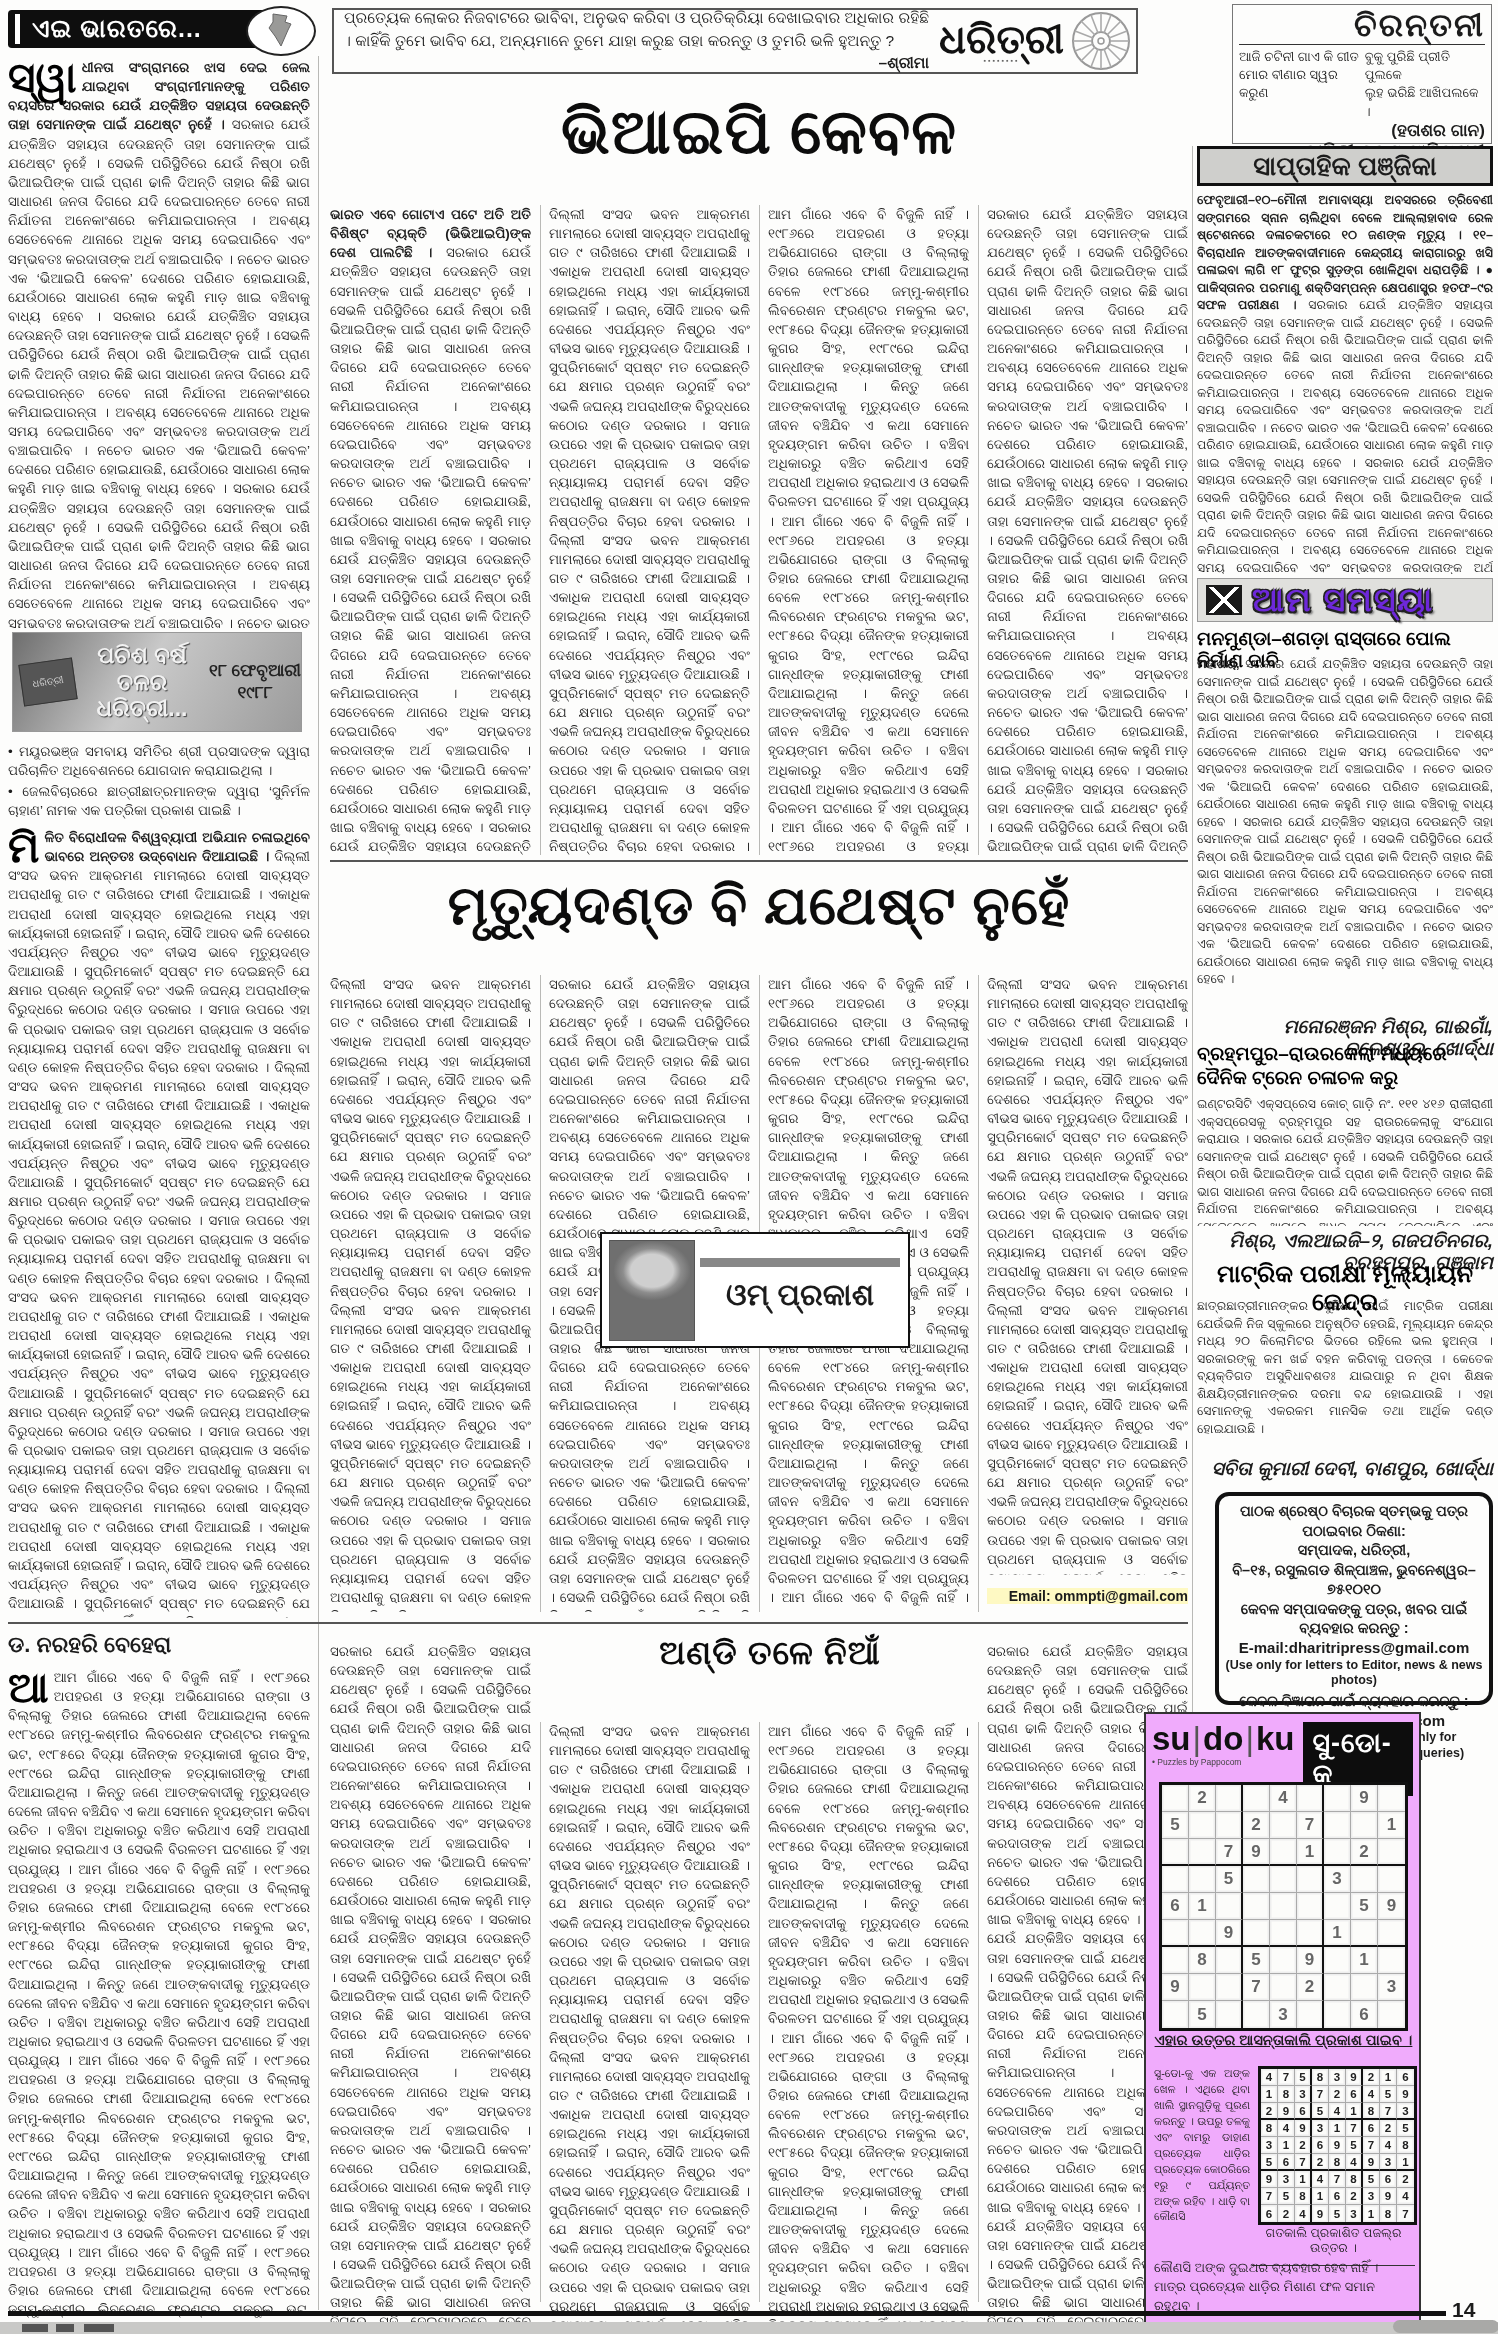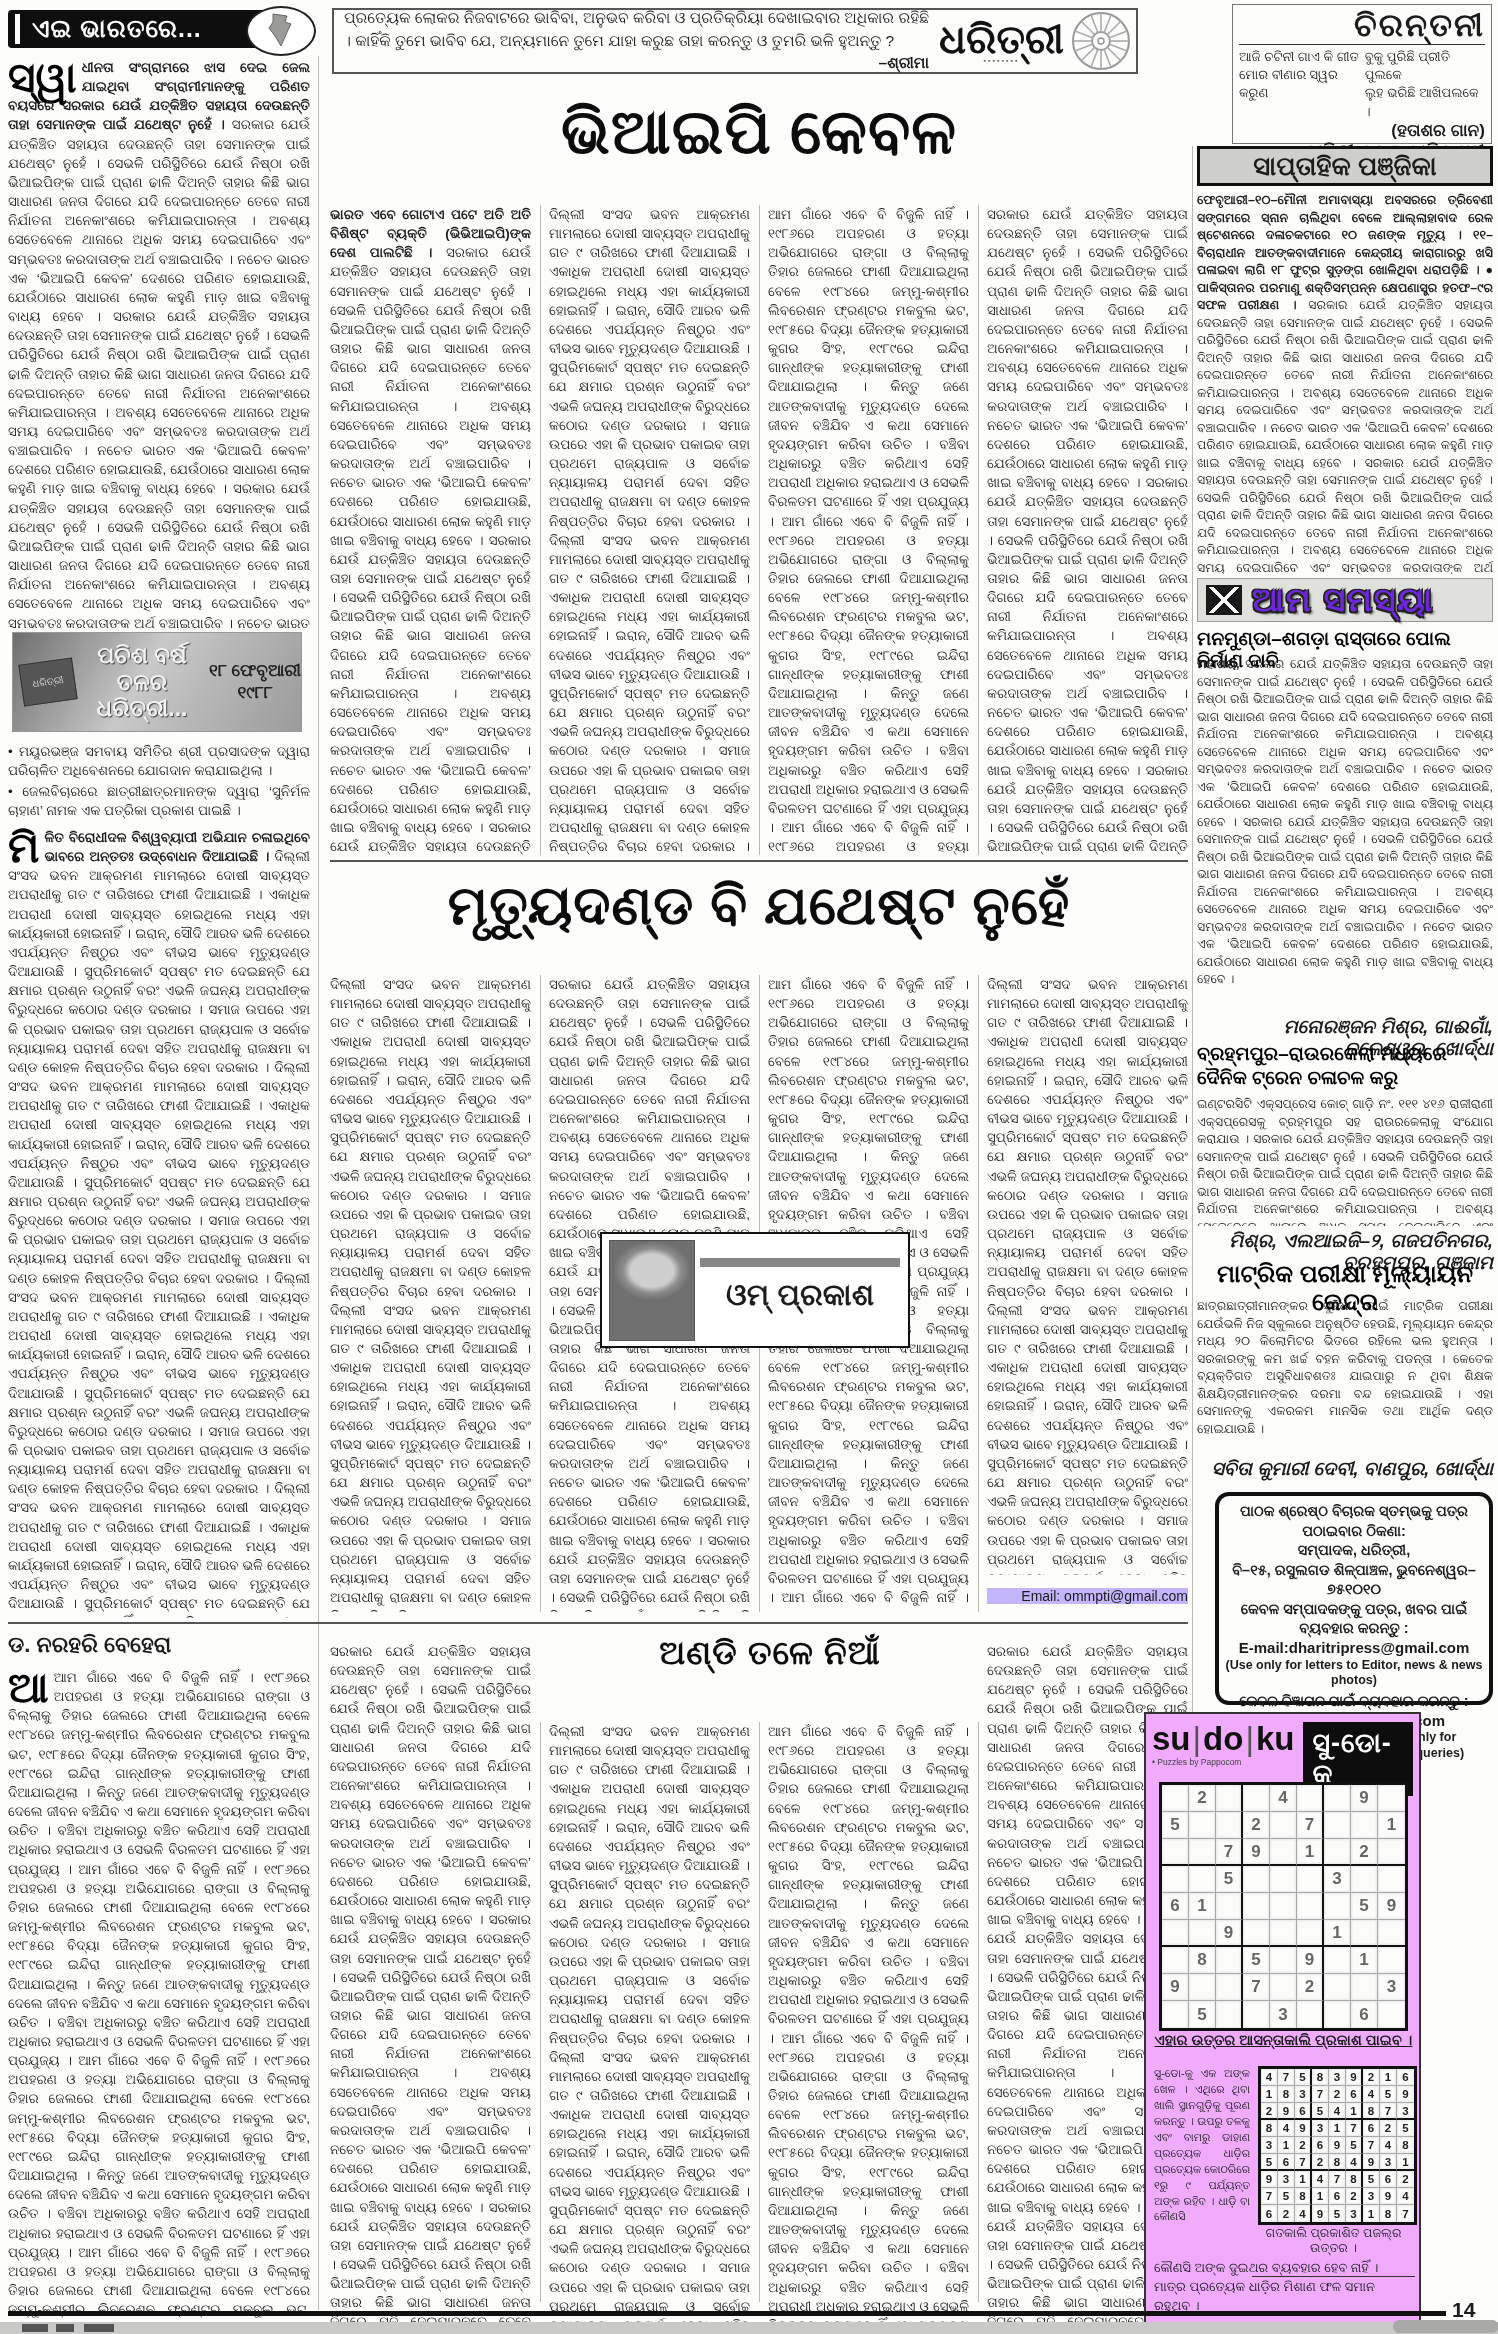--- a/index.html
+++ b/index.html
@@ -79,30 +79,30 @@
   .scell.r2,.scell.r5{border-bottom:2.5px solid #111;}
   #pgrid{left:13px;top:68px;width:243px;height:243px;grid-template-columns:repeat(9,27px);grid-template-rows:repeat(9,27px);
          font-size:17px;font-weight:bold;color:#666;}
   #agrid{left:112px;top:352px;width:153px;height:153px;grid-template-columns:repeat(9,17px);grid-template-rows:repeat(9,17px);
          font-size:11.5px;font-weight:bold;color:#222;}
   #sunote{position:absolute;left:8px;top:318px;right:6px;font-size:14.5px;font-weight:bold;text-align:center;
           text-decoration:underline;}
   #suinstr{position:absolute;left:8px;top:352px;width:96px;height:190px;overflow:hidden;font-size:11px;line-height:1.45;
            text-align:justify;}
   #acaption{position:absolute;left:106px;top:512px;right:4px;font-size:12.5px;text-align:center;
-            border-bottom:1px solid #333;padding-bottom:20px;}
+            border-bottom:1px solid #333;padding-bottom:9px;}
   #suclose{position:absolute;left:8px;top:545px;right:6px;height:56px;overflow:hidden;font-size:13px;line-height:1.45;}
   
   #footrule{left:8px;top:2311px;width:1438px;height:5px;background:#111;}
   #pagenum{left:1452px;top:2298px;font-weight:bold;font-size:21px;}
   #botstrip{left:0;top:2322px;width:1498px;height:12px;background:#c9c9c7;}
   .botmark{position:absolute;top:2324px;height:8px;background:#555;}
   #botblob{left:1393px;top:2320px;width:106px;height:13px;background:#a9a9a7;border-radius:8px;}
   .rule2{height:2px;background:#555;position:absolute;}
-  .emaillabel{position:absolute;font-weight:normal;font-size:14px;background:#c4b5fd;text-align:right;z-index:4;}
+  .emaillabel{position:absolute;font-weight:bold;font-size:14px;background:#fef9c3;text-align:right;z-index:4;}
   .boldlead{font-weight:bold;}
 </style>
 </head>
 <body>
 
 <div id="page">
 
   <div class="abs" id="banner">
     <span class="slit"></span>
     <span class="btxt">ଏଇ ଭାରତରେ...</span>

